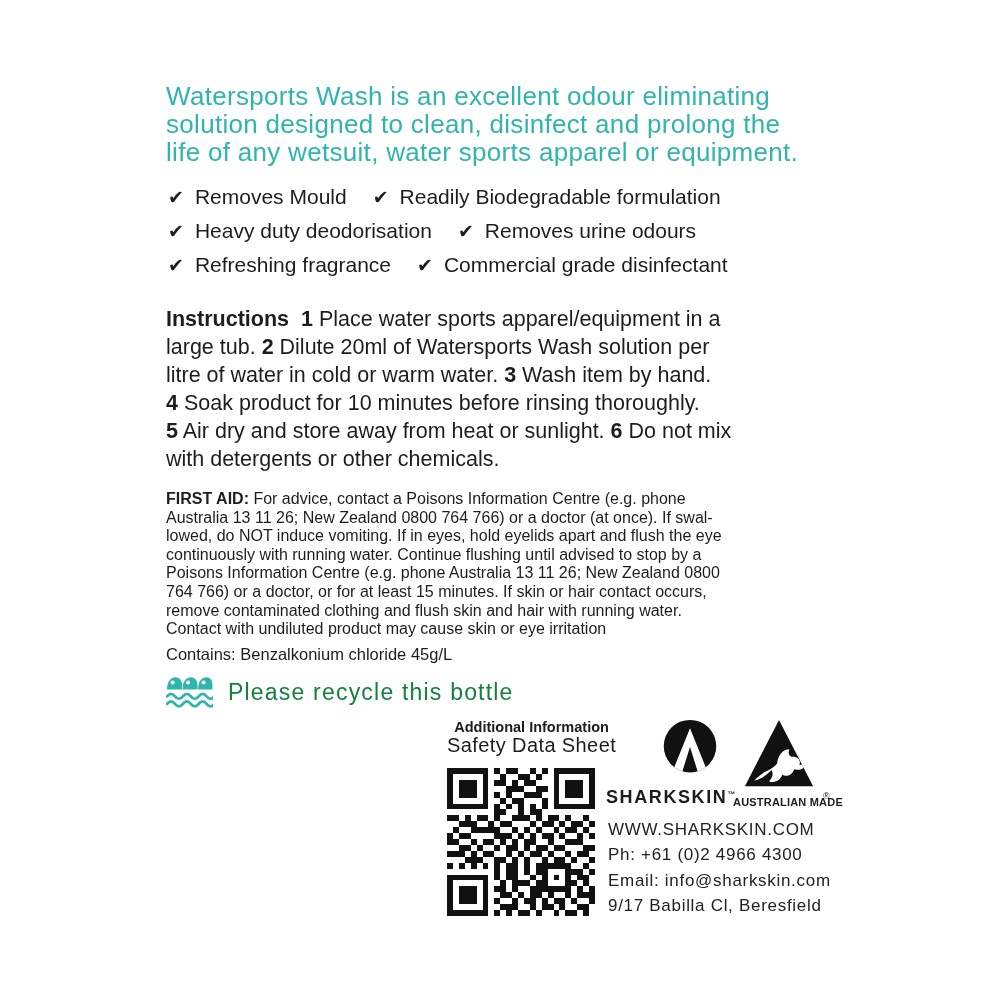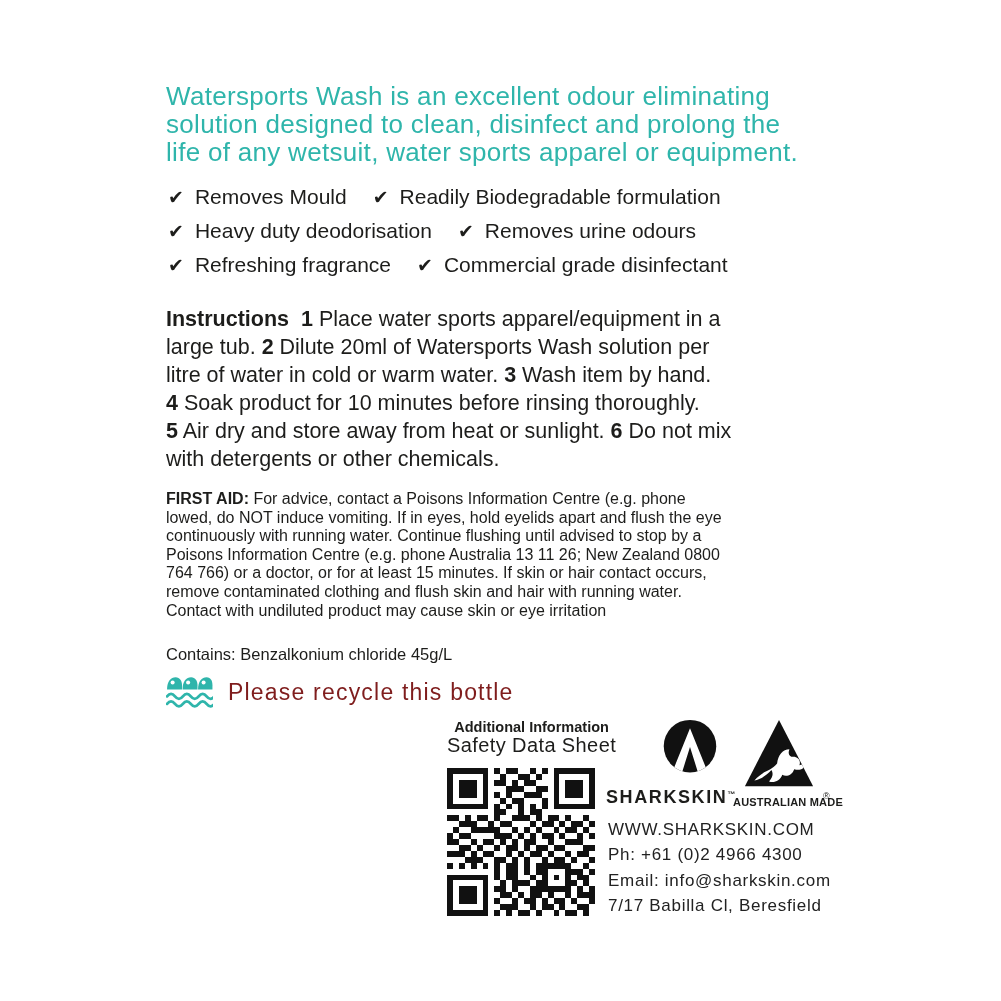--- a/index.html
+++ b/index.html
@@ -17,21 +17,21 @@
 
   .instructions{position:absolute;left:166px;top:305px;font-size:21.5px;line-height:28px;}
   .instructions b{font-weight:700;}
 
   .firstaid{position:absolute;left:166px;top:490px;font-size:16px;line-height:18.6px;}
   .firstaid b{font-weight:700;}
 
   .contains{position:absolute;left:166px;top:645px;font-size:16.5px;white-space:nowrap;}
 
   .recycle{position:absolute;left:166px;top:672px;display:flex;align-items:center;}
-  .recycle-text{color:#7f1d1d;font-size:23px;letter-spacing:1.2px;margin-left:15px;white-space:nowrap;}
+  .recycle-text{color:#15803d;font-size:23px;letter-spacing:1.2px;margin-left:15px;white-space:nowrap;}
 
   .additional{position:absolute;left:447px;top:719px;}
   .additional-title{font-size:14.5px;font-weight:700;line-height:17px;white-space:nowrap;text-align:center;}
   .additional-sub{font-size:20px;line-height:19px;letter-spacing:0.4px;white-space:nowrap;}
 
   .qr{position:absolute;left:447px;top:768px;width:148px;height:148px;}
   .qr svg{display:block;shape-rendering:crispEdges;}
 
   .sharkskin{position:absolute;left:606px;top:717px;width:114px;text-align:right;}
   .sharkskin-logotype{font-size:18px;font-weight:700;letter-spacing:1.6px;margin-top:4px;white-space:nowrap;}
@@ -65,20 +65,21 @@
       <div class="line"><b>Instructions&nbsp; 1</b> Place water sports apparel/equipment in a</div>
       <div class="line">large tub. <b>2</b> Dilute 20ml of Watersports Wash solution per</div>
       <div class="line">litre of water in cold or warm water. <b>3</b> Wash item by hand.</div>
       <div class="line"><b>4</b> Soak product for 10 minutes before rinsing thoroughly.</div>
       <div class="line"><b>5</b> Air dry and store away from heat or sunlight. <b>6</b> Do not mix</div>
       <div class="line">with detergents or other chemicals.</div>
     </div>
 
   <div class="firstaid" id="firstaid">
       <div class="line"><b>FIRST AID:</b> For advice, contact a Poisons Information Centre (e.g. phone</div>
+      <div class="line">Australia 13 11 26; New Zealand 0800 764 766) or a doctor (at once). If swal-</div>
       <div class="line">lowed, do NOT induce vomiting. If in eyes, hold eyelids apart and flush the eye</div>
       <div class="line">continuously with running water. Continue flushing until advised to stop by a</div>
       <div class="line">Poisons Information Centre (e.g. phone Australia 13 11 26; New Zealand 0800</div>
       <div class="line">764 766) or a doctor, or for at least 15 minutes. If skin or hair contact occurs,</div>
       <div class="line">remove contaminated clothing and flush skin and hair with running water.</div>
       <div class="line">Contact with undiluted product may cause skin or eye irritation</div>
     </div>
 
   <div class="contains">Contains: Benzalkonium chloride 45g/L</div>
 
@@ -482,16 +483,16 @@
       </svg>
     </span>
     <div class="ausmade-label">AUSTRALIAN MADE</div>
     <span class="made-dot">®</span>
   </div>
 
   <div class="contact" id="contact">
       <div class="line">WWW.SHARKSKIN.COM</div>
       <div class="line">Ph: +61 (0)2 4966 4300</div>
       <div class="line">Email: info@sharkskin.com</div>
-      <div class="line">7/17 Babilla Cl, Beresfield</div>
+      <div class="line">9/17 Babilla Cl, Beresfield</div>
     </div>
 
 </div>
 
 </body></html>

